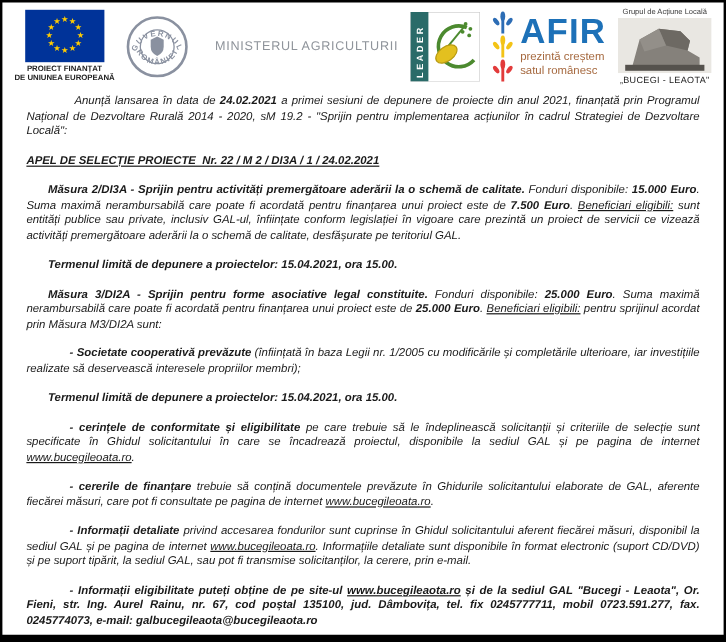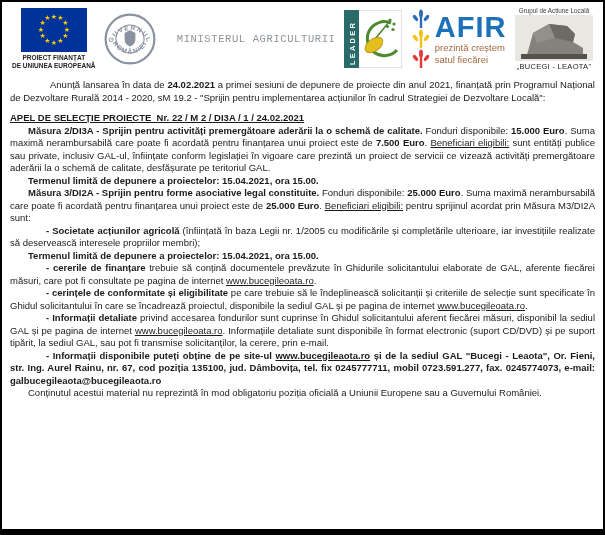--- a/index.html
+++ b/index.html
@@ -6,35 +6,35 @@
   .page{
     width:605px;height:535px;box-sizing:border-box;background:#fff;
     border:2px solid #000;border-bottom:6px solid #000;
     font-family:"Liberation Sans", sans-serif;color:#1a1a1a;
     padding:0 8px;overflow:hidden;
   }
   
   .logo-row{display:flex;align-items:center;justify-content:space-between;height:70px;padding:2px 2px 0;}
   .logo-block{display:flex;flex-direction:column;align-items:center;justify-content:center;}
   .eu-caption{font-size:6.5px;font-weight:bold;text-align:center;line-height:8px;color:#222;margin-top:2px;}
-  .ministry-text{font-family:Liberation Mono, monospace;color:#8f949b;font-size:10.5px;letter-spacing:.6px;line-height:13px;margin-left:12px;}
+  .ministry-text{font-family:Liberation Sans, sans-serif;color:#8f949b;font-size:10.5px;letter-spacing:.6px;line-height:13px;margin-left:12px;}
   .afir-wrap{display:flex;align-items:center;gap:4px;}
   .afir-right{display:flex;flex-direction:column;line-height:1;}
   .afir-name{font-size:29px;font-weight:bold;color:#1d71b8;letter-spacing:1px;}
   .afir-tagline{font-size:9.5px;color:#a5683e;line-height:10.5px;margin-top:1px;}
   .gal-caption-top{font-size:6.3px;color:#3a3a3a;margin-bottom:1px;}
   .gal-caption-bottom{font-size:7.5px;color:#222;margin-top:1px;letter-spacing:.3px;}
   
   .doc-title{
     text-align:center;font-weight:bold;font-size:11.5px;text-decoration:underline;
     margin:3px 0 3px;letter-spacing:.2px;
   }
   
   .doc-body{font-size:9.5px;line-height:12.5px;}
-  .doc-body p{margin:0;text-align:justify;}
+  .doc-body p{margin:12px;text-align:justify;font-style:italic;}
   .doc-body .b{font-weight:bold;}
   .doc-body .u{text-decoration:underline;}
   .k-intro{text-indent:40px;margin-top:5px !important;}
   .k-heading{
     text-align:center;font-weight:bold;text-decoration:underline;
     margin-top:8px !important;white-space:pre-wrap;
   }
   .k-measure{text-indent:18px;}
   .k-term{text-indent:18px;}
   .k-bullet{text-indent:36px;}
@@ -125,21 +125,21 @@
         <g stroke="#e23b3b" fill="#e23b3b">
           <line x1="10" y1="46" x2="10" y2="59" stroke-width="2.4"></line>
           <ellipse cx="10" cy="44.5" rx="2" ry="4" stroke="none"></ellipse>
           <ellipse cx="4.5" cy="49" rx="1.8" ry="3.6" transform="rotate(-38 4.5 49)" stroke="none"></ellipse>
           <ellipse cx="15.5" cy="49" rx="1.8" ry="3.6" transform="rotate(38 15.5 49)" stroke="none"></ellipse>
         </g>
       </svg>
       <div class="afir-right">
         <span class="afir-name">AFIR</span>
         <span class="afir-tagline">prezintă creștem</span>
-        <span class="afir-tagline">satul fiecărei</span>
+        <span class="afir-tagline">satul românesc</span>
       </div>
     </div>
 
     <div class="logo-block">
       <span class="gal-caption-top">Grupul de Acțiune Locală</span>
       <svg width="78" height="46" viewBox="0 0 78 46">
         <rect x="0" y="0" width="78" height="46" fill="#e9e7e2"></rect>
         <path d="M12 40 L18 18 L34 9 L52 11 L60 19 L58 27 L68 33 L68 40 Z" fill="#85817b"></path>
         <path d="M34 9 L52 11 L60 19 L58 27 L40 23 Z" fill="#6d6963"></path>
         <path d="M18 18 L34 9 L40 23 L22 28 Z" fill="#938f89"></path>
@@ -149,22 +149,22 @@
     </div>
   </div>
 
 
   <div class="doc-body">
       <p class="k-intro"><span>Anunță lansarea în data de </span><span class="b">24.02.2021</span><span> a primei sesiuni de depunere de proiecte din anul 2021, finanțată prin Programul Național de Dezvoltare Rurală 2014 - 2020, sM 19.2 - "Sprijin pentru implementarea acțiunilor în cadrul Strategiei de Dezvoltare Locală":</span></p>
       <p class="k-heading"><span>APEL DE SELECȚIE PROIECTE  Nr. 22 / M 2 / DI3A / 1 / 24.02.2021</span></p>
       <p class="k-measure"><span class="b">Măsura 2/DI3A - Sprijin pentru activități premergătoare aderării la o schemă de calitate.</span><span> Fonduri disponibile: </span><span class="b">15.000 Euro</span><span>. Suma maximă nerambursabilă care poate fi acordată pentru finanțarea unui proiect este de </span><span class="b">7.500 Euro</span><span>. </span><span class="u">Beneficiari eligibili:</span><span> sunt entități publice sau private, inclusiv GAL-ul, înființate conform legislației în vigoare care prezintă un proiect de servicii ce vizează activități premergătoare aderării la o schemă de calitate, desfășurate pe teritoriul GAL.</span></p>
       <p class="k-term"><span class="b">Termenul limită de depunere a proiectelor: 15.04.2021, ora 15.00.</span></p>
       <p class="k-measure"><span class="b">Măsura 3/DI2A - Sprijin pentru forme asociative legal constituite.</span><span> Fonduri disponibile: </span><span class="b">25.000 Euro</span><span>. Suma maximă nerambursabilă care poate fi acordată pentru finanțarea unui proiect este de </span><span class="b">25.000 Euro</span><span>. </span><span class="u">Beneficiari eligibili:</span><span> pentru sprijinul acordat prin Măsura M3/DI2A sunt:</span></p>
-      <p class="k-bullet"><span class="b">- Societate acțiunilor agricolă</span><span> (înființată în baza Legii nr. 1/2005 cu modificările și completările ulterioare, iar investițiile realizate să deservească interesele propriilor membri);</span></p>
+      <p class="k-bullet"><span class="b">- Societate cooperativă prevăzute</span><span> (înființată în baza Legii nr. 1/2005 cu modificările și completările ulterioare, iar investițiile realizate să deservească interesele propriilor membri);</span></p>
       <p class="k-term"><span class="b">Termenul limită de depunere a proiectelor: 15.04.2021, ora 15.00.</span></p>
+      <p class="k-bullet"><span class="b">- cerințele de conformitate și eligibilitate</span><span> pe care trebuie să le îndeplinească solicitanții și criteriile de selecție sunt specificate în Ghidul solicitantului în care se încadrează proiectul, disponibile la sediul GAL și pe pagina de internet </span><span class="u">www.bucegileoata.ro</span><span>.</span></p>
       <p class="k-bullet"><span class="b">- cererile de finanțare</span><span> trebuie să conțină documentele prevăzute în Ghidurile solicitantului elaborate de GAL, aferente fiecărei măsuri, care pot fi consultate pe pagina de internet </span><span class="u">www.bucegileoata.ro</span><span>.</span></p>
-      <p class="k-bullet"><span class="b">- cerințele de conformitate și eligibilitate</span><span> pe care trebuie să le îndeplinească solicitanții și criteriile de selecție sunt specificate în Ghidul solicitantului în care se încadrează proiectul, disponibile la sediul GAL și pe pagina de internet </span><span class="u">www.bucegileoata.ro</span><span>.</span></p>
       <p class="k-bullet"><span class="b">- Informații detaliate</span><span> privind accesarea fondurilor sunt cuprinse în Ghidul solicitantului aferent fiecărei măsuri, disponibil la sediul GAL și pe pagina de internet </span><span class="u">www.bucegileoata.ro</span><span>. Informațiile detaliate sunt disponibile în format electronic (suport CD/DVD) și pe suport tipărit, la sediul GAL, sau pot fi transmise solicitanților, la cerere, prin e-mail.</span></p>
-      <p class="k-bullet"><span class="b">- Informații disponibile puteți obține de pe site-ul </span><span class="b u">www.bucegileaota.ro</span><span class="b"> și de la sediul GAL "Bucegi - Leaota", Or. Fieni, str. Ing. Aurel Rainu, nr. 67, cod poziția 135100, jud. Dâmbovița, tel. fix 0245777711, mobil 0723.591.277, fax. 0245774073, e-mail: galbucegileaota@bucegileaota.ro</span></p>
+      <p class="k-bullet"><span class="b">- Informații eligibilitate puteți obține de pe site-ul </span><span class="b u">www.bucegileaota.ro</span><span class="b"> și de la sediul GAL "Bucegi - Leaota", Or. Fieni, str. Ing. Aurel Rainu, nr. 67, cod poștal 135100, jud. Dâmbovița, tel. fix 0245777711, mobil 0723.591.277, fax. 0245774073, e-mail: galbucegileaota@bucegileaota.ro</span></p>
       <p class="k-note"><span>Conținutul acestui material nu reprezintă în mod obligatoriu poziția oficială a Uniunii Europene sau a Guvernului României.</span></p>
     </div>
 
 </div>
 
 </body></html>

